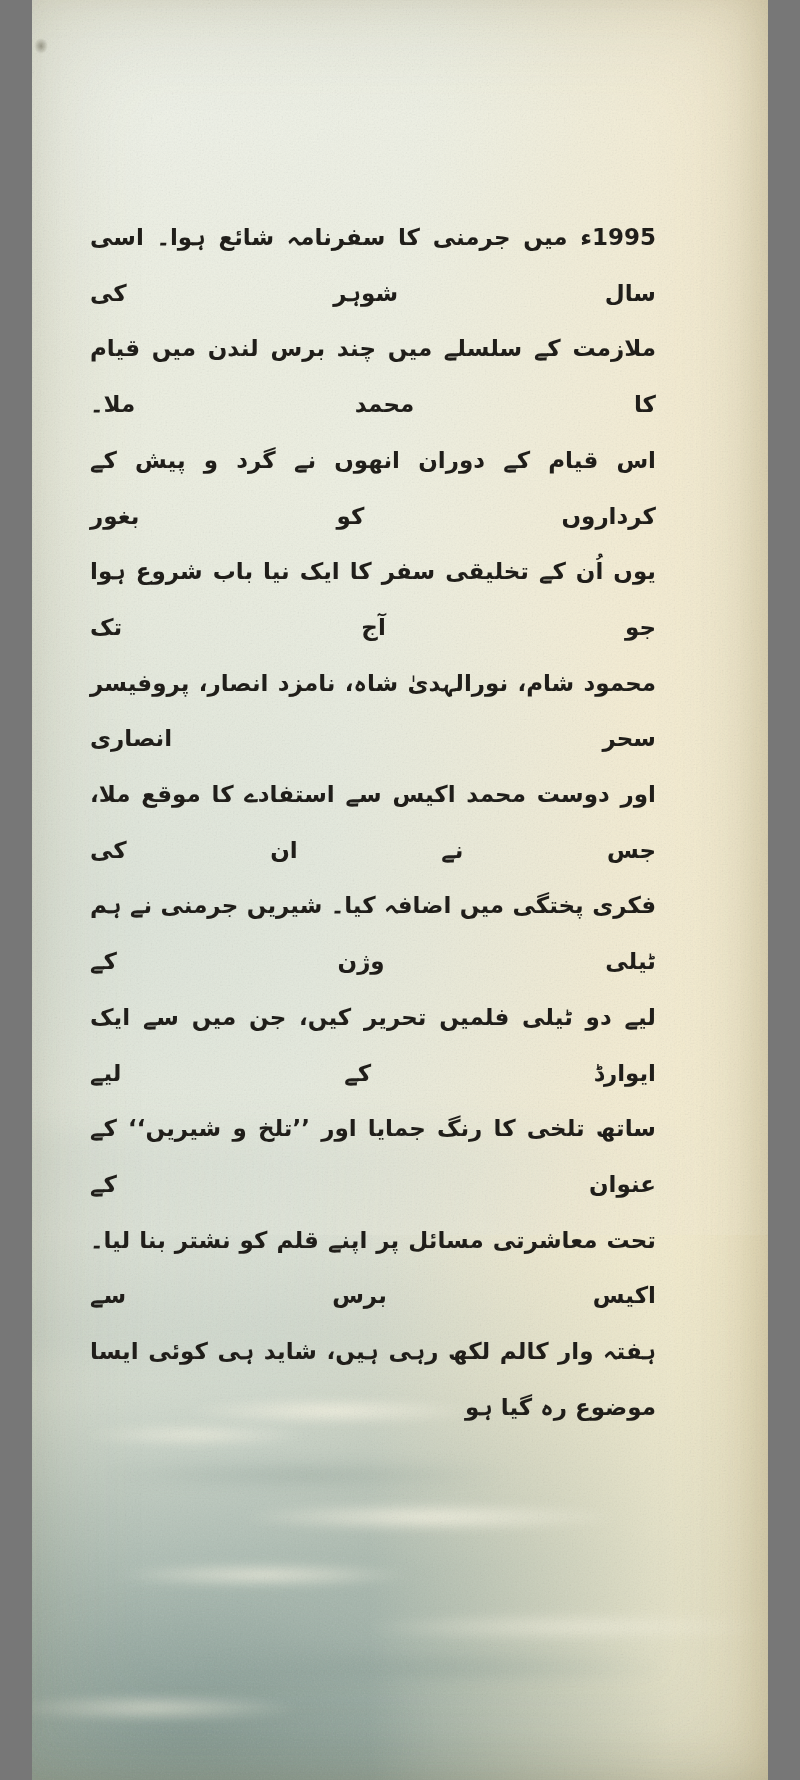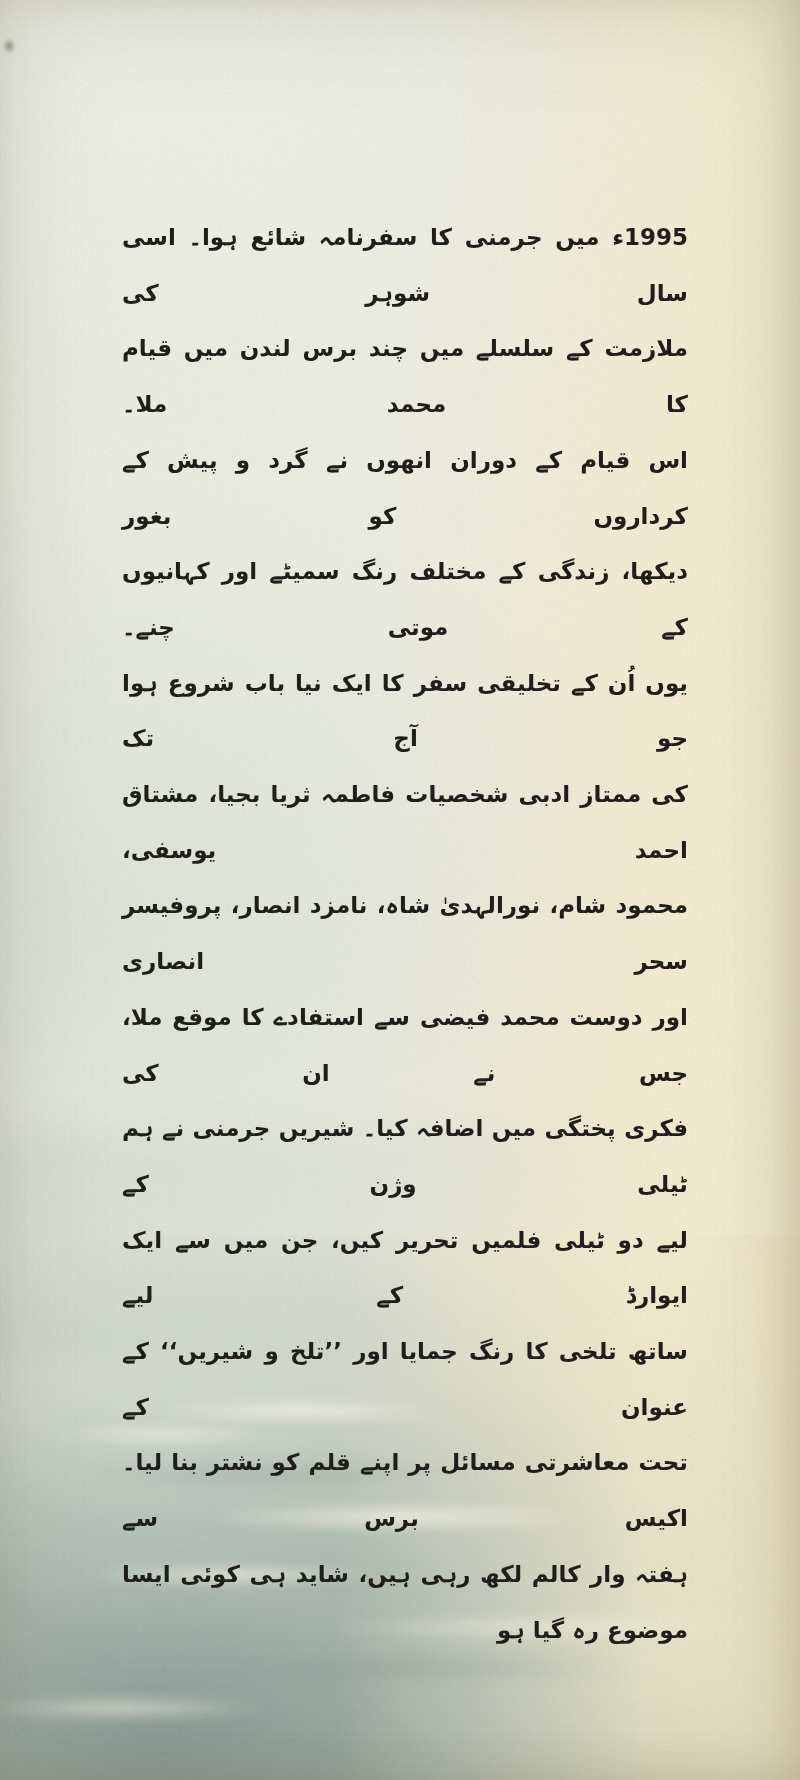--- a/index.html
+++ b/index.html
@@ -5,21 +5,21 @@
   :root{
     --paper-sage:#eaeddf;
     --paper-cream:#f6eecf;
     --sea-teal:#9db1aa;
     --sea-cream:#f0e6c3;
     --text-ink:#201e1a;
   }
   html,body{margin:0;padding:0;background:#777;}
   .page{
     position:relative;
-    width:800px;height:1780px;
+    width:736px;height:1780px;
     margin:0 auto;
     overflow:hidden;
     background:
       radial-gradient(900px 700px at 12% 52%, rgba(198,212,206,0.40), rgba(198,212,206,0) 65%),
       radial-gradient(600px 380px at 18% 6%, rgba(240,243,236,0.55), rgba(240,243,236,0) 70%),
       linear-gradient(97deg, var(--paper-sage) 0%, #edefe1 42%, #f4ecd2 72%, var(--paper-cream) 100%);
     font-family:"DejaVu Sans", sans-serif;
   }
   
   .bg-haze{
@@ -110,25 +110,23 @@
     </filter>
     <rect width="800" height="1780" filter="url(#paperGrain)"></rect>
   </svg>
 
   <div class="vignette"></div>
 
   <div class="text-block" dir="rtl" lang="ur">
       <div class="text-line">1995ء میں جرمنی کا سفرنامہ شائع ہوا۔ اسی سال شوہر کی</div>
       <div class="text-line">ملازمت کے سلسلے میں چند برس لندن میں قیام کا محمد ملا۔</div>
       <div class="text-line">اس قیام کے دوران انھوں نے گرد و پیش کے کرداروں کو بغور</div>
-      <div class="text-line">دیکھا، زندگی کے مختلف رنگ سمیٹے اور کہانیوں کے موتی چنے۔</div>
       <div class="text-line">یوں اُن کے تخلیقی سفر کا ایک نیا باب شروع ہوا جو آج تک</div>
-      <div class="text-line">کی ممتاز ادبی شخصیات فاطمہ ثریا بجیا، مشتاق احمد یوسفی،</div>
       <div class="text-line">محمود شام، نورالہدیٰ شاہ، نامزد انصار، پروفیسر سحر انصاری</div>
-      <div class="text-line">اور دوست محمد فیضی سے استفادے کا موقع ملا، جس نے ان کی</div>
+      <div class="text-line">اور دوست محمد اکیس سے استفادے کا موقع ملا، جس نے ان کی</div>
       <div class="text-line">فکری پختگی میں اضافہ کیا۔ شیریں جرمنی نے ہم ٹیلی وژن کے</div>
       <div class="text-line">لیے دو ٹیلی فلمیں تحریر کیں، جن میں سے ایک ایوارڈ کے لیے</div>
       <div class="text-line">ساتھ تلخی کا رنگ جمایا اور ’’تلخ و شیریں‘‘ کے عنوان کے</div>
       <div class="text-line">تحت معاشرتی مسائل پر اپنے قلم کو نشتر بنا لیا۔ اکیس برس سے</div>
       <div class="text-line">ہفتہ وار کالم لکھ رہی ہیں، شاید ہی کوئی ایسا موضوع رہ گیا ہو</div>
     </div>
 
 </div>
 
 </body></html>

